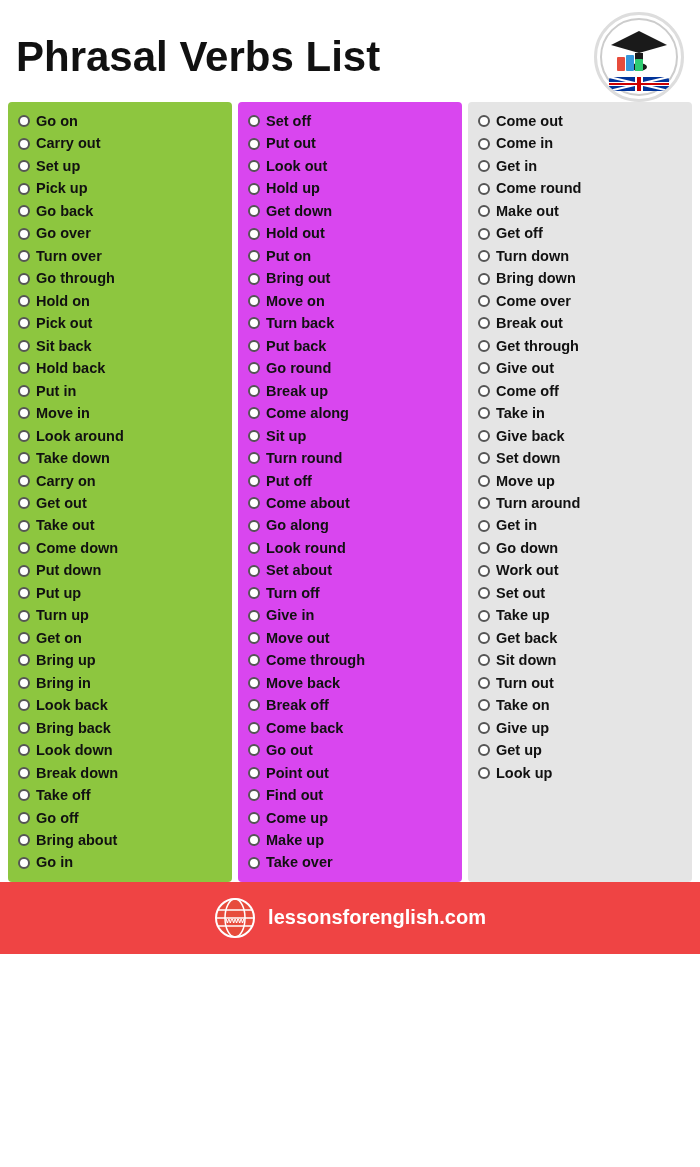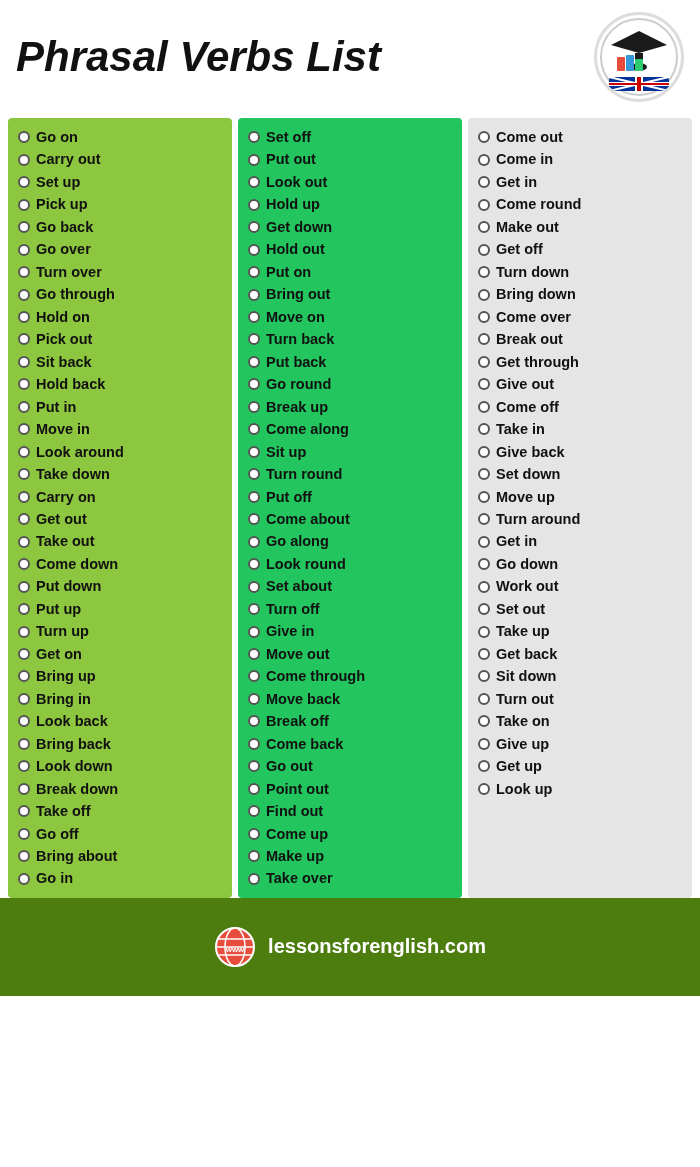--- a/index.html
+++ b/index.html
@@ -6,23 +6,22 @@
     body {
       width: 700px;
       min-height: 1167px;
       background: #fff;
       font-family: Arial, sans-serif;
     }
     .header {
       display: flex;
       align-items: center;
       justify-content: space-between;
-      padding: 12px 16px 16px 16px;
+      padding: 12px 16px 0 16px;
       background: #fff;
-      font-style: italic;
     }
     .title {
       font-size: 42px;
       font-weight: 900;
       color: #111;
       line-height: 1;
     }
     .logo-circle {
       width: 90px;
       height: 90px;
@@ -46,21 +45,21 @@
       padding: 0 8px 0 8px;
       gap: 6px;
       justify-content: center;
     }
     .col {
       flex: 1;
       border-radius: 4px;
       padding: 8px 6px 8px 10px;
     }
     .col-green { background: #8dc63f; }
-    .col-pink  { background: #22c55e; }
+    .col-pink  { background: #d946ef; }
     .col-yellow{ background: #e5e5e5; }
     .item {
       display: flex;
       align-items: center;
       font-size: 14.5px;
       font-weight: 700;
       color: #111;
       line-height: 1.55;
       white-space: nowrap;
     }
@@ -68,25 +67,25 @@
       display: inline-block;
       width: 12px;
       height: 12px;
       border-radius: 50%;
       border: 2px solid #555;
       background: #fff;
       margin-right: 6px;
       flex-shrink: 0;
     }
     .footer {
-      background: #4d7c0f;
+      background: #ef4444;
       display: flex;
       align-items: center;
       justify-content: center;
-      padding: 28px 0;
+      padding: 15px 0;
       gap: 12px;
     }
     .footer-globe {
       width: 42px;
       height: 42px;
     }
     .footer-text {
       color: #fff;
       font-size: 20px;
       font-weight: 700;

